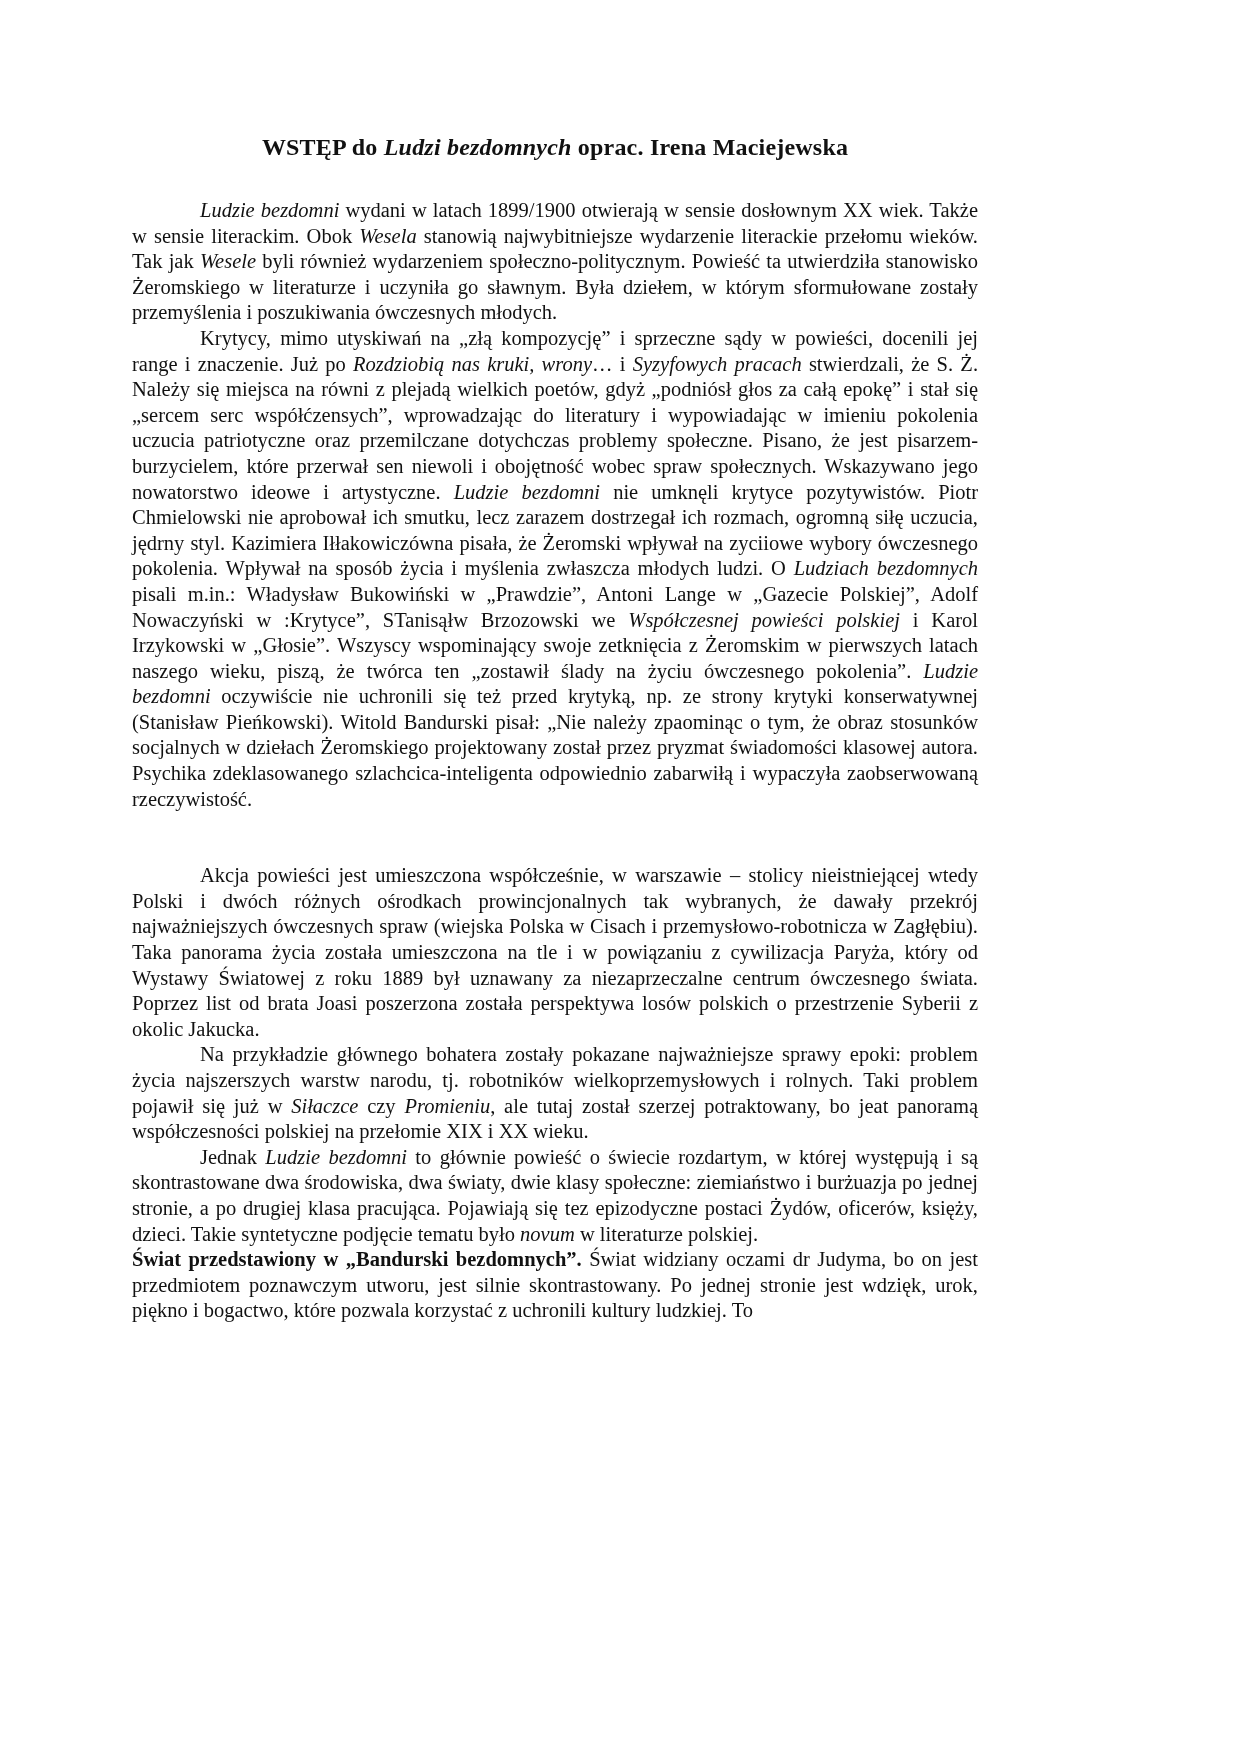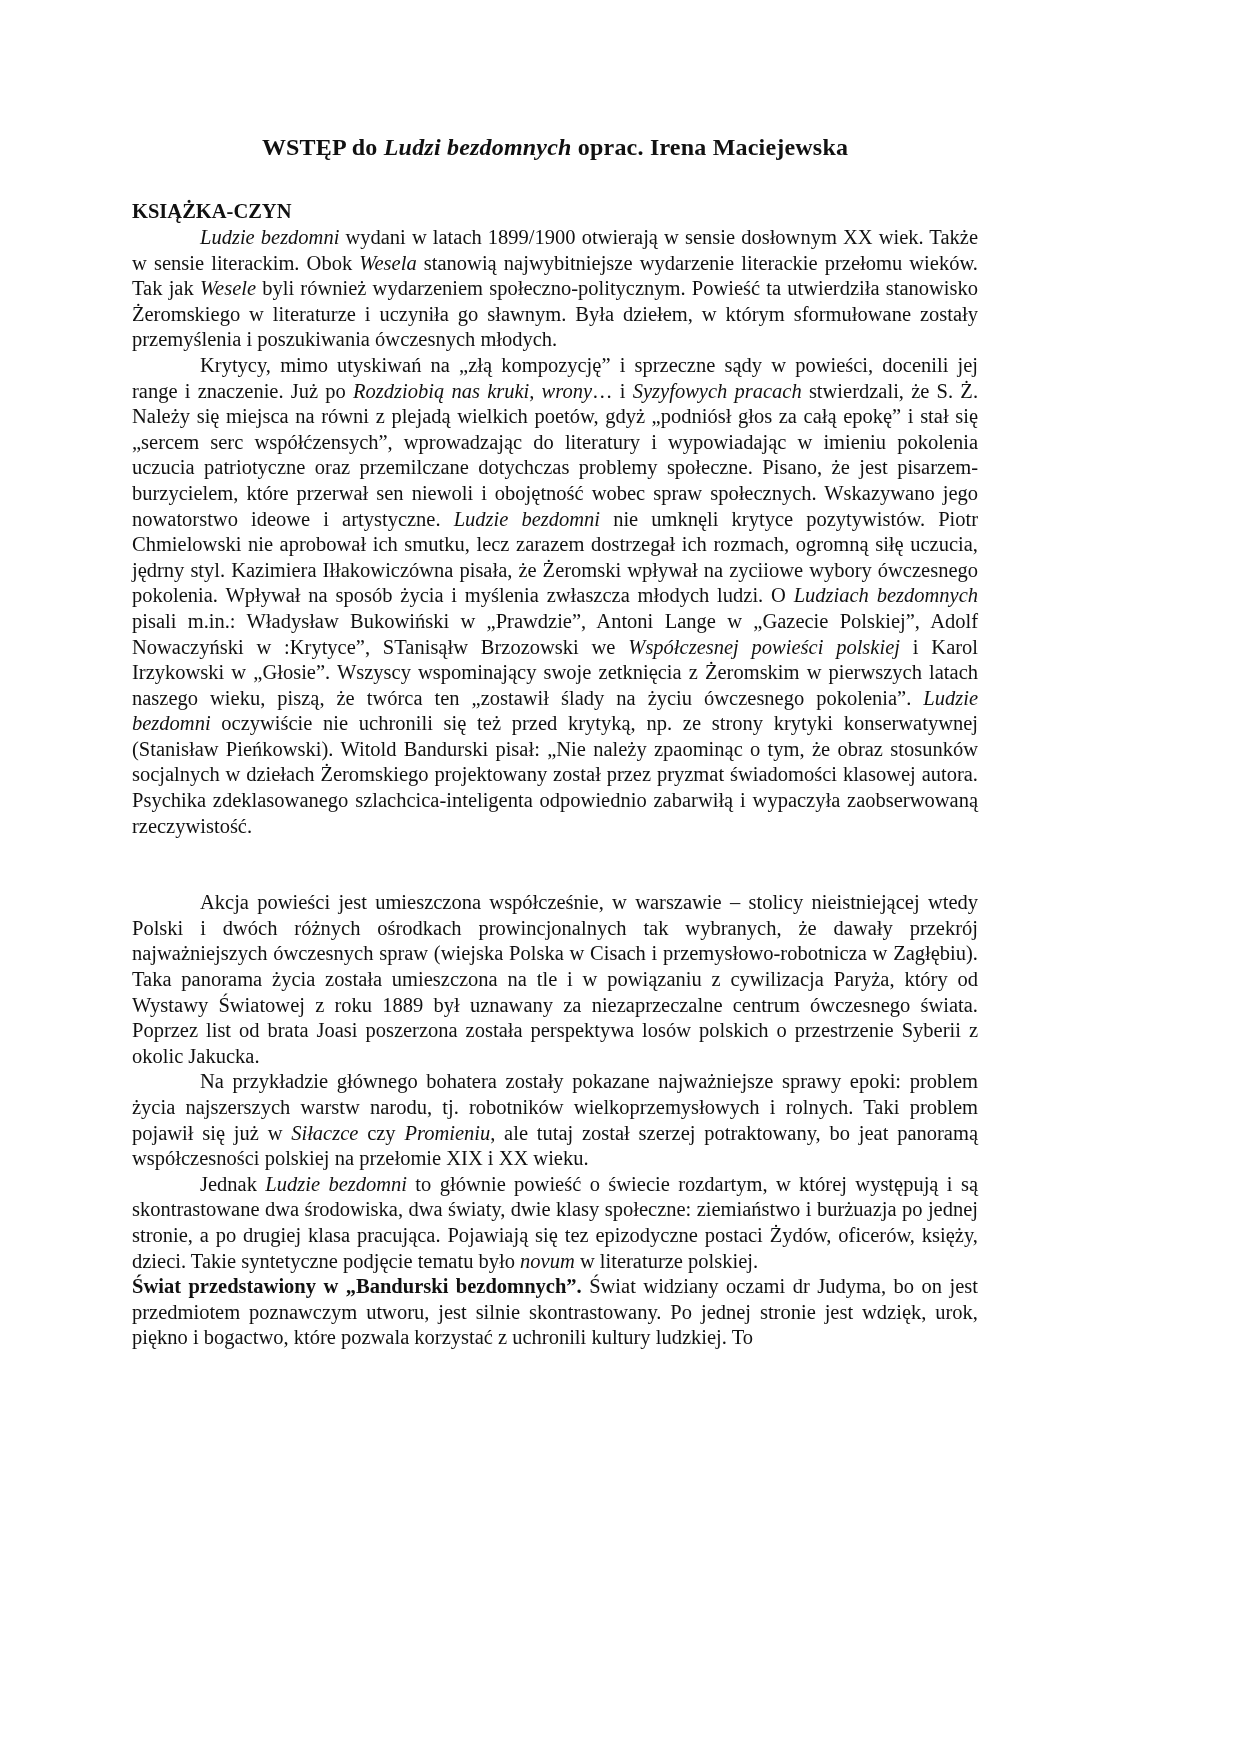--- a/index.html
+++ b/index.html
@@ -16,21 +16,20 @@
     p.ind { text-indent: 68px; }
     .gap { height: 51px; }
     b.lead { font-weight: bold; }
   </style>
 </head>
 <body>
 
 <div class="page">
   <div class="title"><span>WSTĘP do </span><i>Ludzi bezdomnych</i><span> oprac. Irena Maciejewska</span></div>
 
-  <div class="h2">KSIĄŻKA-CZYN</div>
 
   <p class="ind"><i>Ludzie bezdomni</i><span> wydani w latach 1899/1900 otwierają w sensie dosłownym XX wiek. Także w sensie literackim. Obok </span><i>Wesela</i><span> stanowią najwybitniejsze wydarzenie literackie przełomu wieków. Tak jak </span><i>Wesele</i><span> byli również wydarzeniem społeczno-politycznym. Powieść ta utwierdziła stanowisko Żeromskiego w literaturze i uczyniła go sławnym. Była dziełem, w którym sformułowane zostały przemyślenia i poszukiwania ówczesnych młodych.</span></p>
 
   <p class="ind"><span>Krytycy, mimo utyskiwań na „złą kompozycję” i sprzeczne sądy w powieści, docenili jej range i znaczenie. Już po </span><i>Rozdziobią nas kruki, wrony</i><span>… i </span><i>Syzyfowych pracach</i><span> stwierdzali, że S. Ż. Należy się miejsca na równi z plejadą wielkich poetów, gdyż „podniósł głos za całą epokę” i stał się „sercem serc współćzensych”, wprowadzając do literatury i wypowiadając w imieniu pokolenia uczucia patriotyczne oraz przemilczane dotychczas problemy społeczne. Pisano, że jest pisarzem-burzycielem, które przerwał sen niewoli i obojętność wobec spraw społecznych. Wskazywano jego nowatorstwo ideowe i artystyczne. </span><i>Ludzie bezdomni</i><span> nie umknęli krytyce pozytywistów. Piotr Chmielowski nie aprobował ich smutku, lecz zarazem dostrzegał ich rozmach, ogromną siłę uczucia, jędrny styl. Kazimiera Iłłakowiczówna pisała, że Żeromski wpływał na zyciiowe wybory ówczesnego pokolenia. Wpływał na sposób życia i myślenia zwłaszcza młodych ludzi. O </span><i>Ludziach bezdomnych</i><span> pisali m.in.: Władysław Bukowiński w „Prawdzie”, Antoni Lange w „Gazecie Polskiej”, Adolf Nowaczyński w :Krytyce”, STanisąłw Brzozowski we </span><i>Współczesnej powieści polskiej</i><span> i Karol Irzykowski w „Głosie”. Wszyscy wspominający swoje zetknięcia z Żeromskim w pierwszych latach naszego wieku, piszą, że twórca ten „zostawił ślady na życiu ówczesnego pokolenia”. </span><i>Ludzie bezdomni</i><span> oczywiście nie uchronili się też przed krytyką, np. ze strony krytyki konserwatywnej (Stanisław Pieńkowski). Witold Bandurski pisał: „Nie należy zpaominąc o tym, że obraz stosunków socjalnych w dziełach Żeromskiego projektowany został przez pryzmat świadomości klasowej autora. Psychika zdeklasowanego szlachcica-inteligenta odpowiednio zabarwiłą i wypaczyła zaobserwowaną rzeczywistość.</span></p>
 
   <div class="gap"></div>
 
 
   <p class="ind">Akcja powieści jest umieszczona współcześnie, w warszawie – stolicy nieistniejącej wtedy Polski i dwóch różnych ośrodkach prowincjonalnych tak wybranych, że dawały przekrój najważniejszych ówczesnych spraw (wiejska Polska w Cisach i przemysłowo-robotnicza w Zagłębiu). Taka panorama życia została umieszczona na tle i w powiązaniu z cywilizacja Paryża, który od Wystawy Światowej z roku 1889 był uznawany za niezaprzeczalne centrum ówczesnego świata. Poprzez list od brata Joasi poszerzona została perspektywa losów polskich o przestrzenie Syberii z okolic Jakucka.</p>
 

